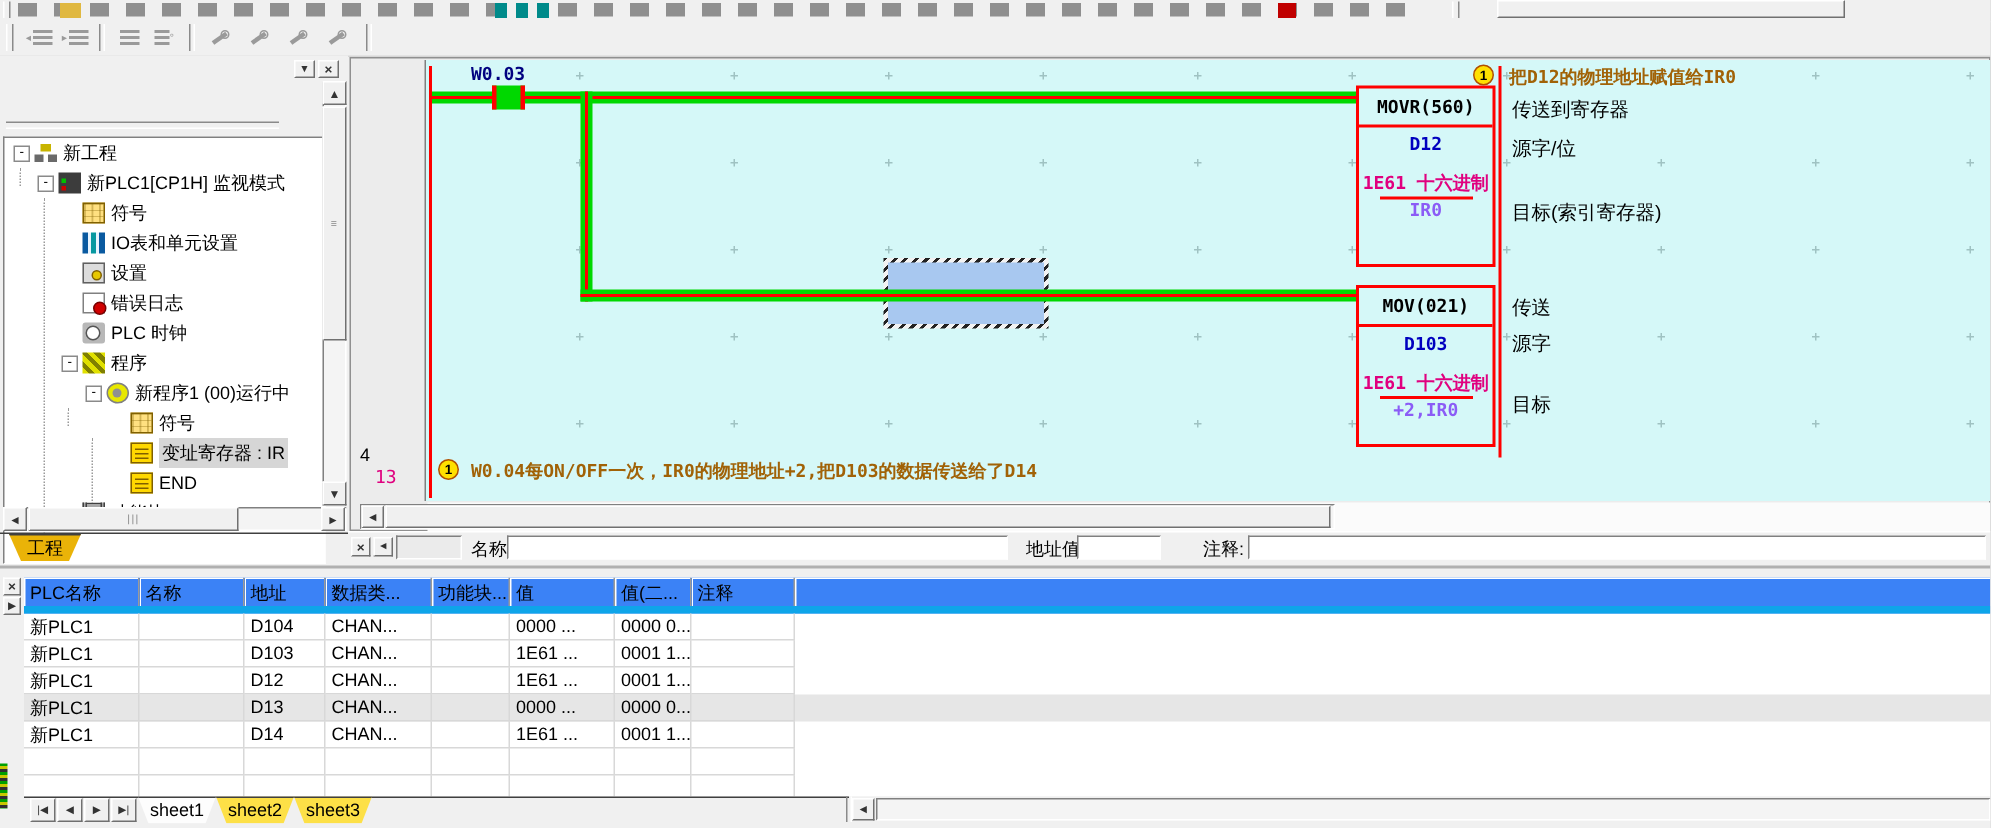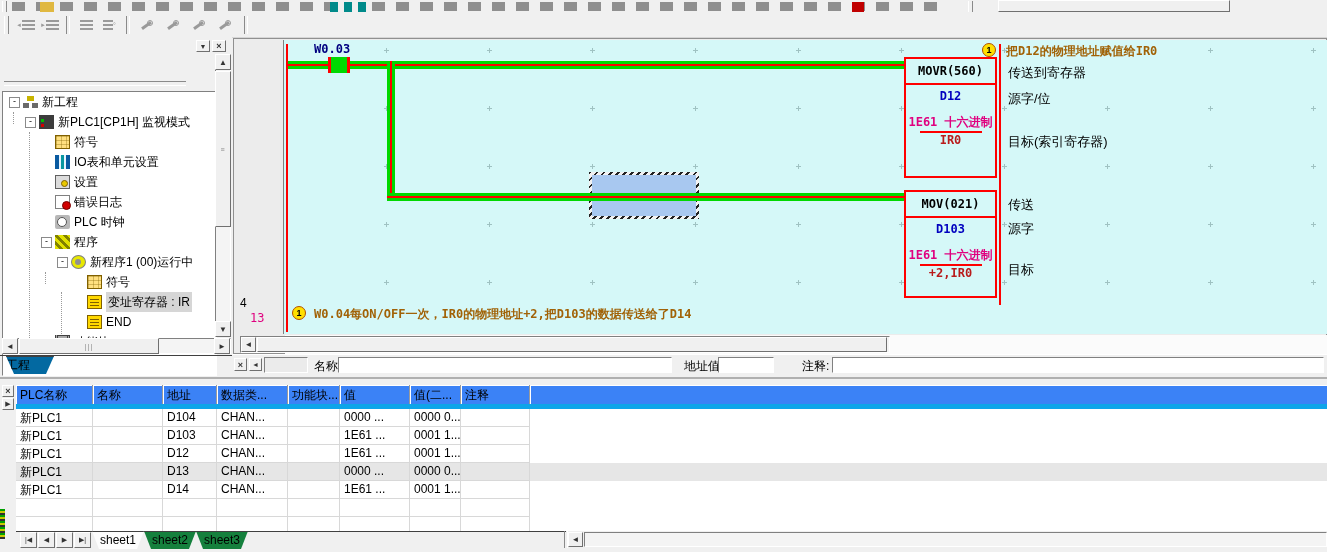--- a/index.html
+++ b/index.html
@@ -61,42 +61,42 @@
   .i-program{background:#e8e800;border:1px solid #808080;border-radius:50%}
   .i-program::after{content:"";position:absolute;left:3px;top:3px;width:6px;height:6px;background:#909090;border-radius:50%}
   .i-section{background:#ffd800;border:1px solid #806000}
   .i-section::after{content:"";position:absolute;left:2px;top:3px;right:2px;height:1px;background:#806000;box-shadow:0 3px 0 #806000,0 6px 0 #806000}
   .i-fb{background:#a8a8a8;border:1px solid #404040;border-left:3px double #404040;border-right:3px double #404040}
   
   .sb-track{background:#f4f4f4;border:1px solid;border-color:#808080 #fff #fff #808080;box-sizing:border-box}
   .sb-thumb{background:#f0f0f0;border:1px solid;border-color:#fff #707070 #707070 #fff;box-sizing:border-box;
     display:flex;align-items:center;justify-content:center;color:#888;font-size:7px;letter-spacing:1px}
   .sb-btn{width:16px;height:16px;font-size:8px}
-  .treetab{left:6px;top:356px;width:48px;height:17px;background:#0369a1;text-align:left;line-height:17px;
+  .treetab{left:6px;top:356px;width:48px;height:17px;background:#eab308;text-align:center;line-height:17px;
     clip-path:polygon(0 0,100% 0,calc(100% - 8px) 100%,8px 100%);border-top:1px solid #404040;font-size:12px}
   .tabline{border-top:1px solid #404040}
   
   .ladderwin{left:233px;top:38px;width:1094px;height:316px;background:#ececec;border:1px solid #909090;box-sizing:border-box}
   .lmargin{left:1px;top:1px;width:49px;height:294px;background:#ececec;border-right:1px solid #808080;box-sizing:border-box}
   .lcanvas{left:50px;top:1px;width:1043px;height:294px;background:#d5f8f8;overflow:hidden}
   .rail{background:#ff0000;width:2px}
   .wireh{background:#00d800;height:8px}
   .wireh::after{content:"";position:absolute;left:0;right:0;top:3px;height:2px;background:#ff0000}
   .wirev{background:#00d800;width:8px}
   .wirev::after{content:"";position:absolute;top:0;bottom:0;left:3px;width:2px;background:#ff0000}
   .contact{width:16px;height:16px;background:#00d800;border-left:3px solid #ff0000;border-right:3px solid #ff0000;box-sizing:content-box}
   .selrect{background:repeating-linear-gradient(135deg,#222 0 2px,#f2f2f2 2px 5px)}
   .selfill{position:absolute;inset:3px;background:#a8c8f0}
   .iblock{width:93px;border:2px solid #ff0000;font-family:"DejaVu Sans Mono",monospace;font-size:12px;
     font-weight:bold;text-align:center;box-sizing:border-box}
   .iblock .ttl{height:24px;line-height:24px;border-bottom:2px solid #ff0000;color:#000}
   .iblock .op{color:#0000bf;line-height:15px;margin-top:4px}
   .iblock .mval{color:#e0007f;line-height:15px;margin-top:11px;white-space:nowrap}
   .iblock .uline{width:62px;height:2px;background:#ff0000;margin:1px auto 0}
-  .opdst{color:#b91c1c;line-height:15px}
+  .opdst{color:#8b5cf6;line-height:15px}
   .lcomment{font-size:13px;color:#000;white-space:nowrap}
   .lann{font-size:12px;font-weight:bold;color:#a16207;white-space:nowrap;font-family:"DejaVu Sans Mono",monospace}
   .badge{width:12px;height:12px;border-radius:50%;background:#ffe000;border:1px solid #b05000;
     font-size:9px;line-height:12px;text-align:center;font-weight:bold;color:#000;box-sizing:content-box}
   .contlabel{font-size:12px;font-weight:bold;color:#000080;font-family:"DejaVu Sans Mono",monospace}
   .rungnum{font-size:12px;color:#000}
   .rungstep{font-size:12px;color:#e0007f;font-family:"DejaVu Sans Mono",monospace}
   .griddot{width:5px;height:5px;
     background:linear-gradient(#9fc2c2,#9fc2c2) center/5px 1px no-repeat,
                linear-gradient(#9fc2c2,#9fc2c2) center/1px 5px no-repeat}
@@ -115,21 +115,21 @@
   .wrow{display:flex;height:18px}
   .wrow.sel{background:#e6e6e6}
   .wcell{box-sizing:border-box;border-right:1px solid #d8d8d8;border-bottom:1px solid #d8d8d8;
     padding:1px 0 0 4px;font-size:12px;white-space:nowrap;overflow:hidden}
   .c0{width:77px}.c1{width:70px}.c2{width:54px}.c3{width:71px}.c4{width:52px}.c5{width:70px}.c6{width:51px}.c7{width:69px}
   .wfill{flex:1;border-right:none}
   .wtabbar{left:16px;top:152px;width:1311px;height:18px;background:#f0f0f0;position:absolute}
   .navbtn{width:17px;height:16px;font-size:7px}
   .sheettab{height:17px;background:#fdfdfd;text-align:center;line-height:17px;font-size:12px;
     clip-path:polygon(0 0,100% 0,calc(100% - 7px) 100%,7px 100%);border-top:1px solid #404040}
-  .sheettab.inactive{background:#15803d}
+  .sheettab.inactive{background:#fde047}
 </style>
 </head>
 <body>
 
 <div class="screen">
 
   <div class="abs tb1">
     <div class="abs grip" style="left:2px;top:1px;height:11px"></div>
     <div class="abs fragstrip"></div>
     <div class="abs" style="left:40px;top:2px;width:14px;height:10px;background:#e0b840"></div>

